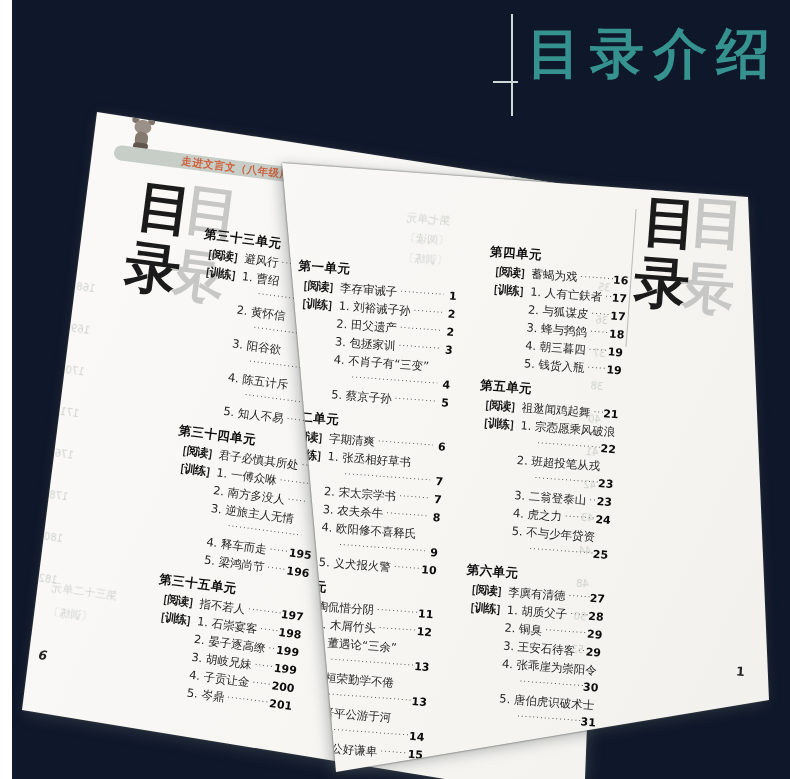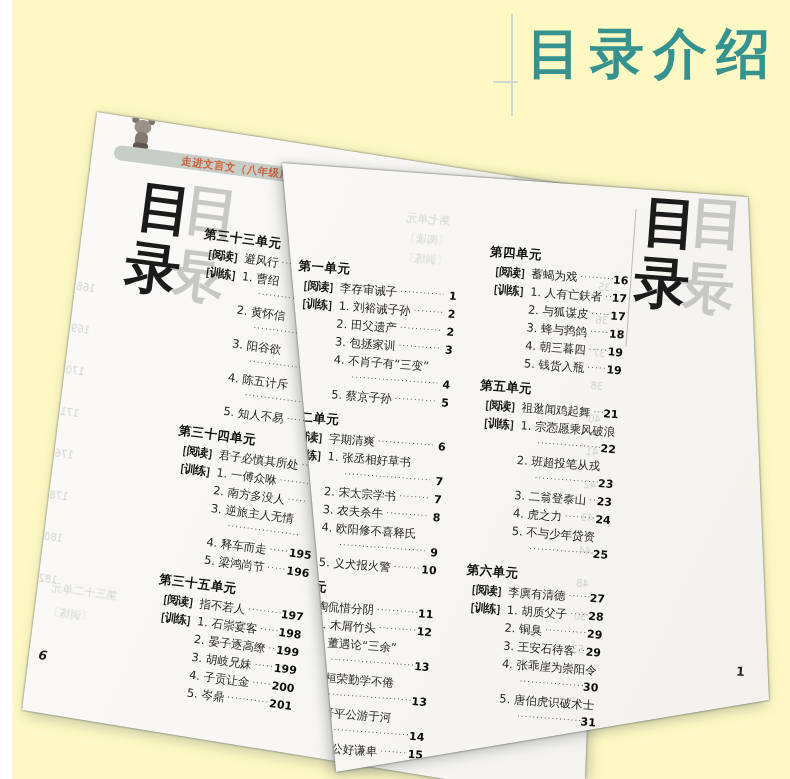--- a/index.html
+++ b/index.html
@@ -1,16 +1,16 @@
 <!DOCTYPE html>
 <html><head>
 <meta charset="utf-8">
 <style>
   html,body{margin:0;padding:0;background:#fff;}
-  .canvas{position:relative;width:790px;height:779px;background:#fef9c3;overflow:hidden;
+  .canvas{position:relative;width:790px;height:779px;background:#0f172a;overflow:hidden;
           font-family:"DejaVu Sans",sans-serif;}
   .left-strip{position:absolute;left:0;top:0;width:12px;height:100%;background:#ffffff;}
 
   
   .banner{position:absolute;left:527px;top:18px;font-size:54px;font-weight:bold;
           letter-spacing:9px;color:#35928e;white-space:nowrap;}
   .cross-v{position:absolute;left:511px;top:14px;width:2px;height:102px;background:#ccd9d7;}
   .cross-h{position:absolute;left:493px;top:81px;width:25px;height:2px;background:#ccd9d7;}
 
   

